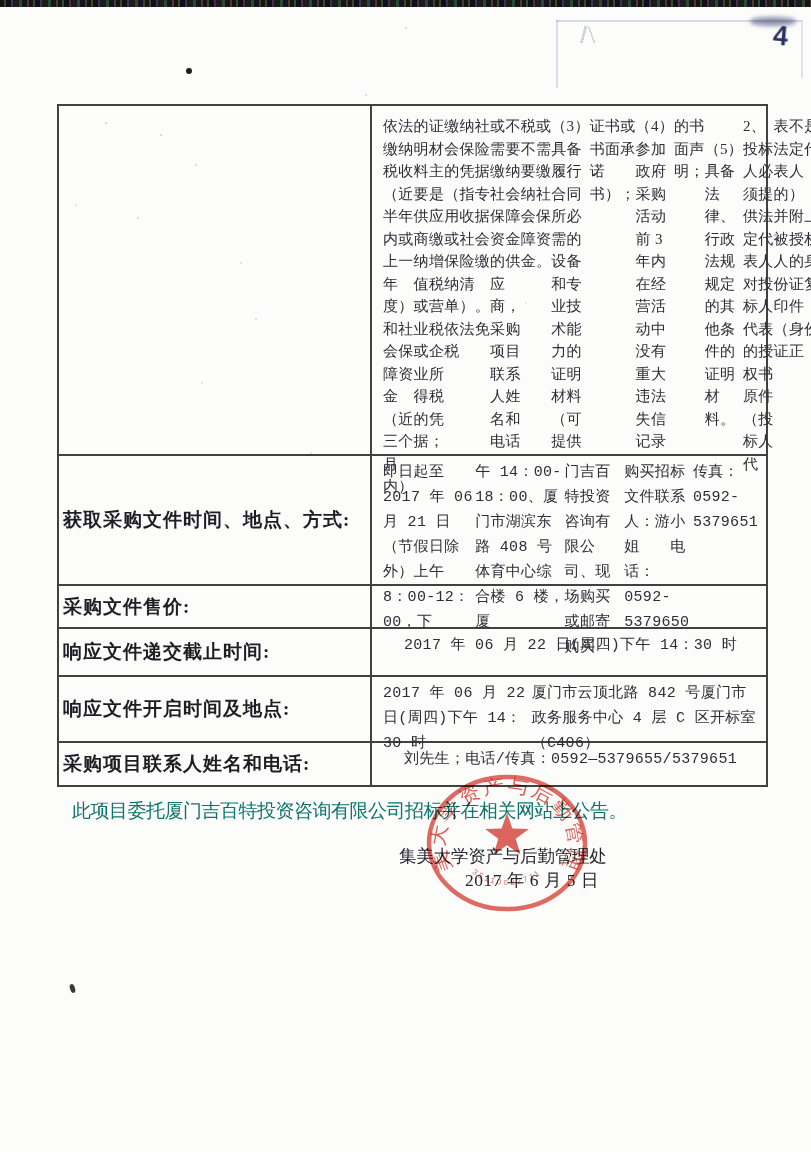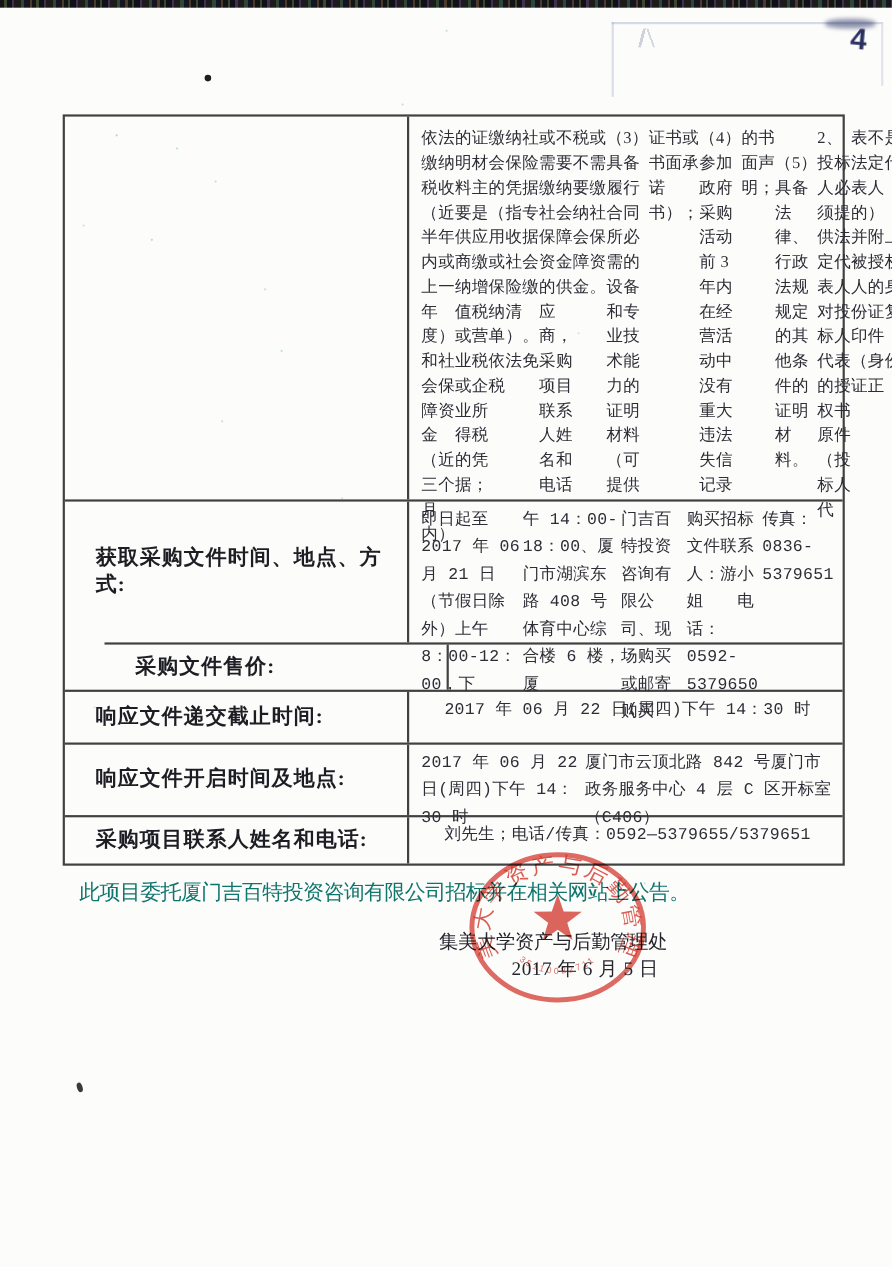--- a/index.html
+++ b/index.html
@@ -29,29 +29,29 @@
     background:linear-gradient(105deg,transparent 44%,#9aa0b0 44%,#9aa0b0 50%,transparent 50%),
                linear-gradient(70deg,transparent 62%,#a8aebb 62%,#a8aebb 66%,transparent 66%);}
   .dot-a{position:absolute;left:186px;top:68px;width:6px;height:6px;border-radius:50%;background:#1d1d1d;}
   .dot-b{position:absolute;left:70px;top:984px;width:5px;height:9px;border-radius:50%;
     background:#3a3a3a;transform:rotate(-18deg);}
   
   .tbl{position:absolute;left:57px;top:104px;width:707px;border:2px solid #414141;background:transparent;}
   .row{display:flex;}
   .row + .row{border-top:2px solid #414141;}
   .cell-l{width:313px;min-width:313px;border-right:2px solid #414141;display:flex;align-items:center;
-    padding:0 8px 0 28px;box-sizing:border-box;}
+    padding:0 8px 0 4px;box-sizing:border-box;}
   .cell-r{flex:1;padding:4px 8px 4px 11px;box-sizing:border-box;display:flex;flex-direction:row;
     justify-content:center;}
   .lbl{font-weight:bold;font-size:19px;color:#1d1d24;letter-spacing:1px;line-height:24px;}
   .tline{font-size:15px;color:#2d2d36;white-space:pre-wrap;letter-spacing:.3px;}
   .r0 .cell-r{justify-content:flex-start;padding-top:9px;}
   .r0 .tline{line-height:22.5px;}
   .r1 .tline{line-height:25px;font-family:Liberation Mono, monospace;}
-  .h0{height:348px;} .h1{height:128px;} .h2{height:41px;margin-left:36px;} .h3{height:46px;} .h4{height:64px;} .h5{height:42px;}
+  .h0{height:348px;} .h1{height:128px;} .h2{height:41px;} .h3{height:46px;} .h4{height:64px;} .h5{height:42px;}
   
   .note{position:absolute;left:72px;top:798px;width:690px;font-size:19px;color:#0f766e;
     letter-spacing:-0.5px;z-index:3;mix-blend-mode:multiply;}
   .signer{position:absolute;left:399px;top:844px;font-size:17.5px;color:#26262e;letter-spacing:-0.2px;
     z-index:3;mix-blend-mode:multiply;}
   .sdate{position:absolute;left:465px;top:868px;font-size:17.5px;color:#26262e;letter-spacing:.5px;
     z-index:3;mix-blend-mode:multiply;}
   
   .seal{position:absolute;left:418px;top:766px;z-index:2;mix-blend-mode:multiply;}
 </style>
@@ -97,21 +97,21 @@
 
     <div class="row r1 h1">
       <div class="cell-l">
         <span class="lbl">获取采购文件时间、地点、方式:</span>
       </div>
       <div class="cell-r">
           <div class="tline">即日起至 2017 年 06 月 21 日（节假日除外）上午 8：00-12：00，下</div>
           <div class="tline">午 14：00-18：00、厦门市湖滨东路 408 号体育中心综合楼 6 楼，厦</div>
           <div class="tline">门吉百特投资咨询有限公司、现场购买或邮寄购买</div>
           <div class="tline">购买招标文件联系人：游小姐　　电话：0592-5379650</div>
-          <div class="tline">传真：0836-5379651</div>
+          <div class="tline">传真：0592-5379651</div>
         </div>
     </div>
 
     <div class="row r1 h2">
       <div class="cell-l">
         <span class="lbl">采购文件售价:</span>
       </div>
     </div>
 
     <div class="row r1 h3">

